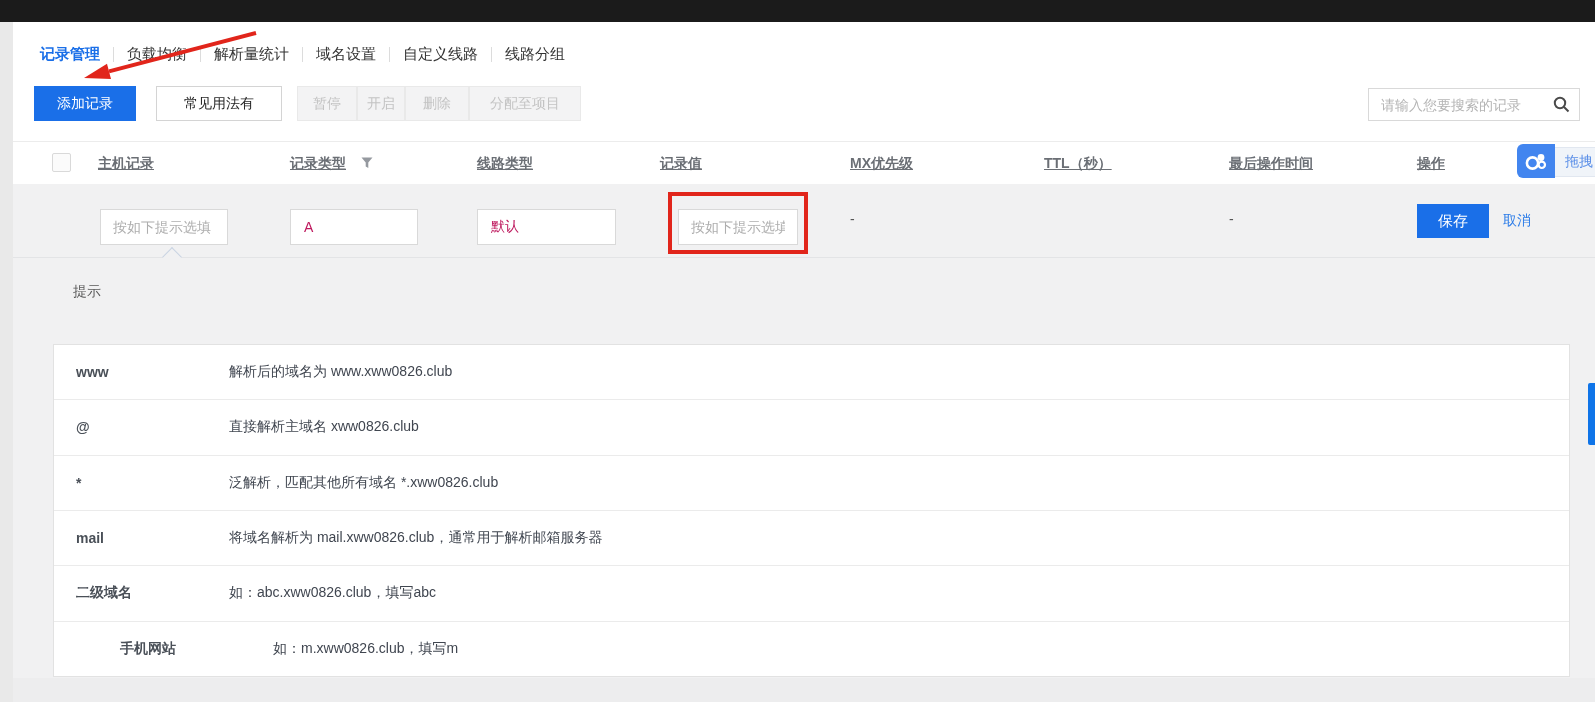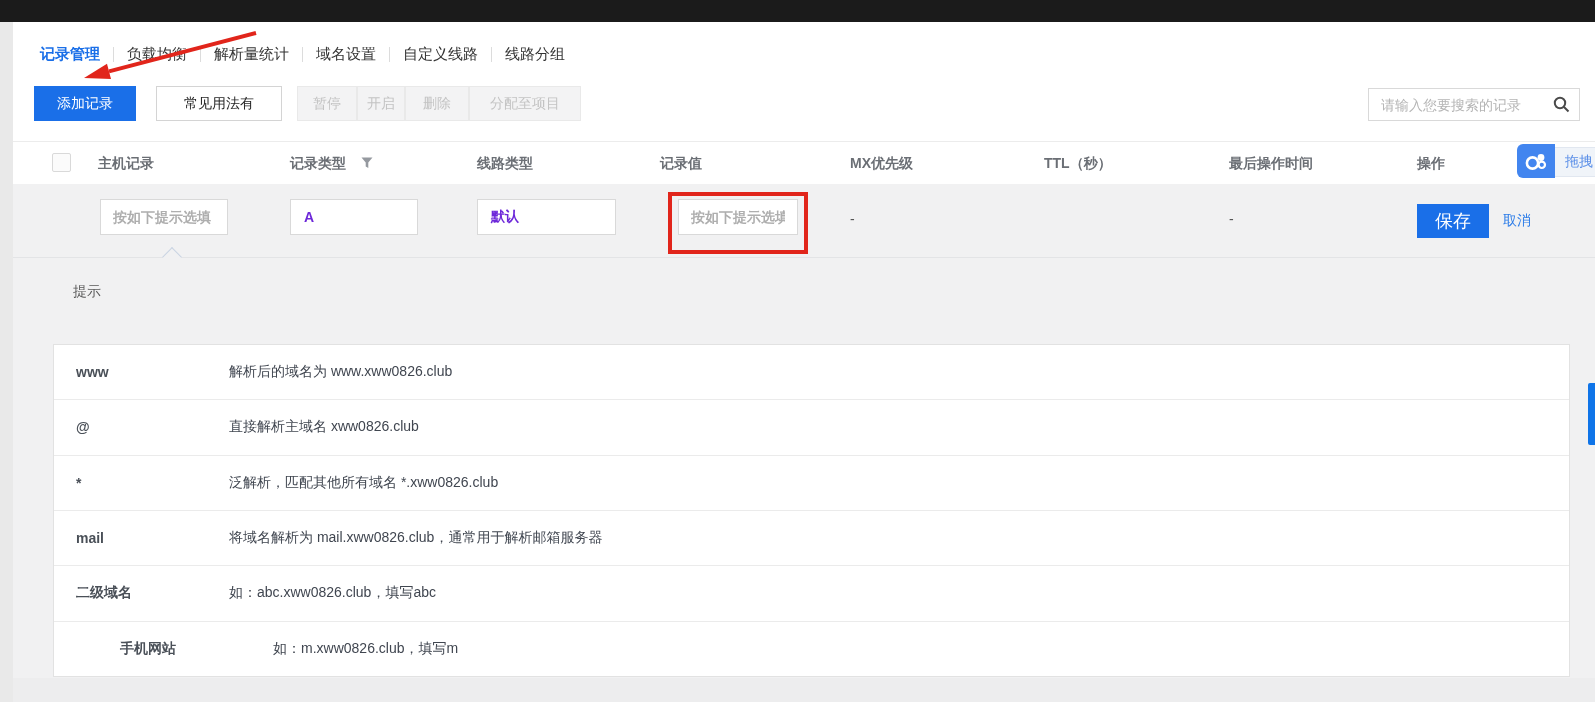--- a/index.html
+++ b/index.html
@@ -25,49 +25,49 @@
   
   .search-box{position:absolute;left:1368px;top:88px;width:212px;height:33px;box-sizing:border-box;
               border:1px solid #d9d9d9;background:#fff;display:flex;align-items:center;}
   .search-box input{flex:1;min-width:0;border:0;outline:none;padding:0 6px 0 12px;font-size:14px;color:#333;
                     font-family:inherit;background:transparent;}
   .search-box input::placeholder{color:#b5b5b5;}
   .search-glyph{margin-right:9px;display:flex;}
   
   .header-row{position:absolute;left:13px;top:141px;width:1582px;height:43px;background:#fff;
               border-top:1px solid #ececec;box-sizing:border-box;}
-  .hdr{position:absolute;top:13px;font-size:14px;font-weight:bold;color:#6b6f75;white-space:nowrap;}
+  .hdr{position:absolute;top:13px;font-size:14px;font-weight:bold;color:#6b6f75;white-space:nowrap;text-decoration:underline;}
   .h0{left:85px}.h1{left:277px}.h2{left:464px}.h3{left:647px}.h4{left:837px}
   .h5{left:1031px}.h6{left:1216px}.h7{left:1404px}
   .checkbox{position:absolute;left:39px;top:11px;width:19px;height:19px;box-sizing:border-box;
             border:1px solid #d9d9d9;background:#fbfbfb;border-radius:2px;cursor:pointer;}
   .filter-glyph{position:absolute;left:348px;top:15px;display:flex;}
   
   .drag-widget{position:absolute;left:1517px;top:144px;height:34px;display:flex;z-index:6;}
   .dw-icon{width:38px;height:34px;background:#4285ef;border-radius:6px 0 0 6px;
            display:flex;align-items:center;justify-content:center;}
   .dw-label{height:28px;margin-top:3px;width:40px;background:#f0f4f9;border-top:1px solid #e1e7f0;
             border-bottom:1px solid #e1e7f0;color:#5b8fe8;font-size:14px;display:flex;align-items:center;
             padding-left:10px;overflow:hidden;white-space:nowrap;}
   
   .edit-row{position:absolute;left:13px;top:184px;width:1582px;height:73px;background:#f1f1f2;}
-  .fld{position:absolute;top:15px;height:36px;box-sizing:border-box;border:1px solid #d9d9d9;background:#fff;
-       font-size:14px;color:#6d28d9;font-family:inherit;font-weight:bold;}
+  .fld{position:absolute;top:25px;height:36px;box-sizing:border-box;border:1px solid #d9d9d9;background:#fff;
+       font-size:14px;color:#be185d;font-family:inherit;}
   input.fld{padding:0 12px;outline:none;}
   input.fld::placeholder{color:#aeaeae;}
   .sel{display:flex;align-items:center;padding-left:13px;cursor:pointer;}
   .f-host{left:87px;width:128px;}
   .f-type{left:277px;width:128px;}
   .f-line{left:464px;width:139px;}
   .f-value{left:665px;width:120px;}
   .f-ttl{left:1029px;width:126px;}
   .dash{position:absolute;top:27px;font-size:14px;color:#555;}
   .d-mx{left:837px}.d-op{left:1216px}
   .save-btn{position:absolute;left:1404px;top:20px;width:72px;height:34px;background:#1a6fe8;color:#fff;
-            font-size:18px;display:flex;align-items:center;justify-content:center;cursor:pointer;}
+            font-size:15px;display:flex;align-items:center;justify-content:center;cursor:pointer;}
   .cancel-link{position:absolute;left:1490px;top:28px;font-size:14px;color:#2a7be8;cursor:pointer;}
   
   .red-rect{position:absolute;left:668px;top:192px;width:140px;height:62px;box-sizing:border-box;
             border:4px solid #e1251b;z-index:5;pointer-events:none;}
   .arrow-svg{position:absolute;left:70px;top:22px;z-index:7;pointer-events:none;overflow:visible;}
   
   .notch{position:absolute;left:165px;top:250px;width:13px;height:13px;background:#f1f1f2;
          border-left:1px solid #c9d3e2;border-top:1px solid #c9d3e2;transform:rotate(45deg);z-index:3;}
   .tip-panel{position:absolute;left:13px;top:257px;width:1582px;height:421px;background:#f1f1f2;
              border-top:1px solid #e3e4e6;box-sizing:border-box;}

